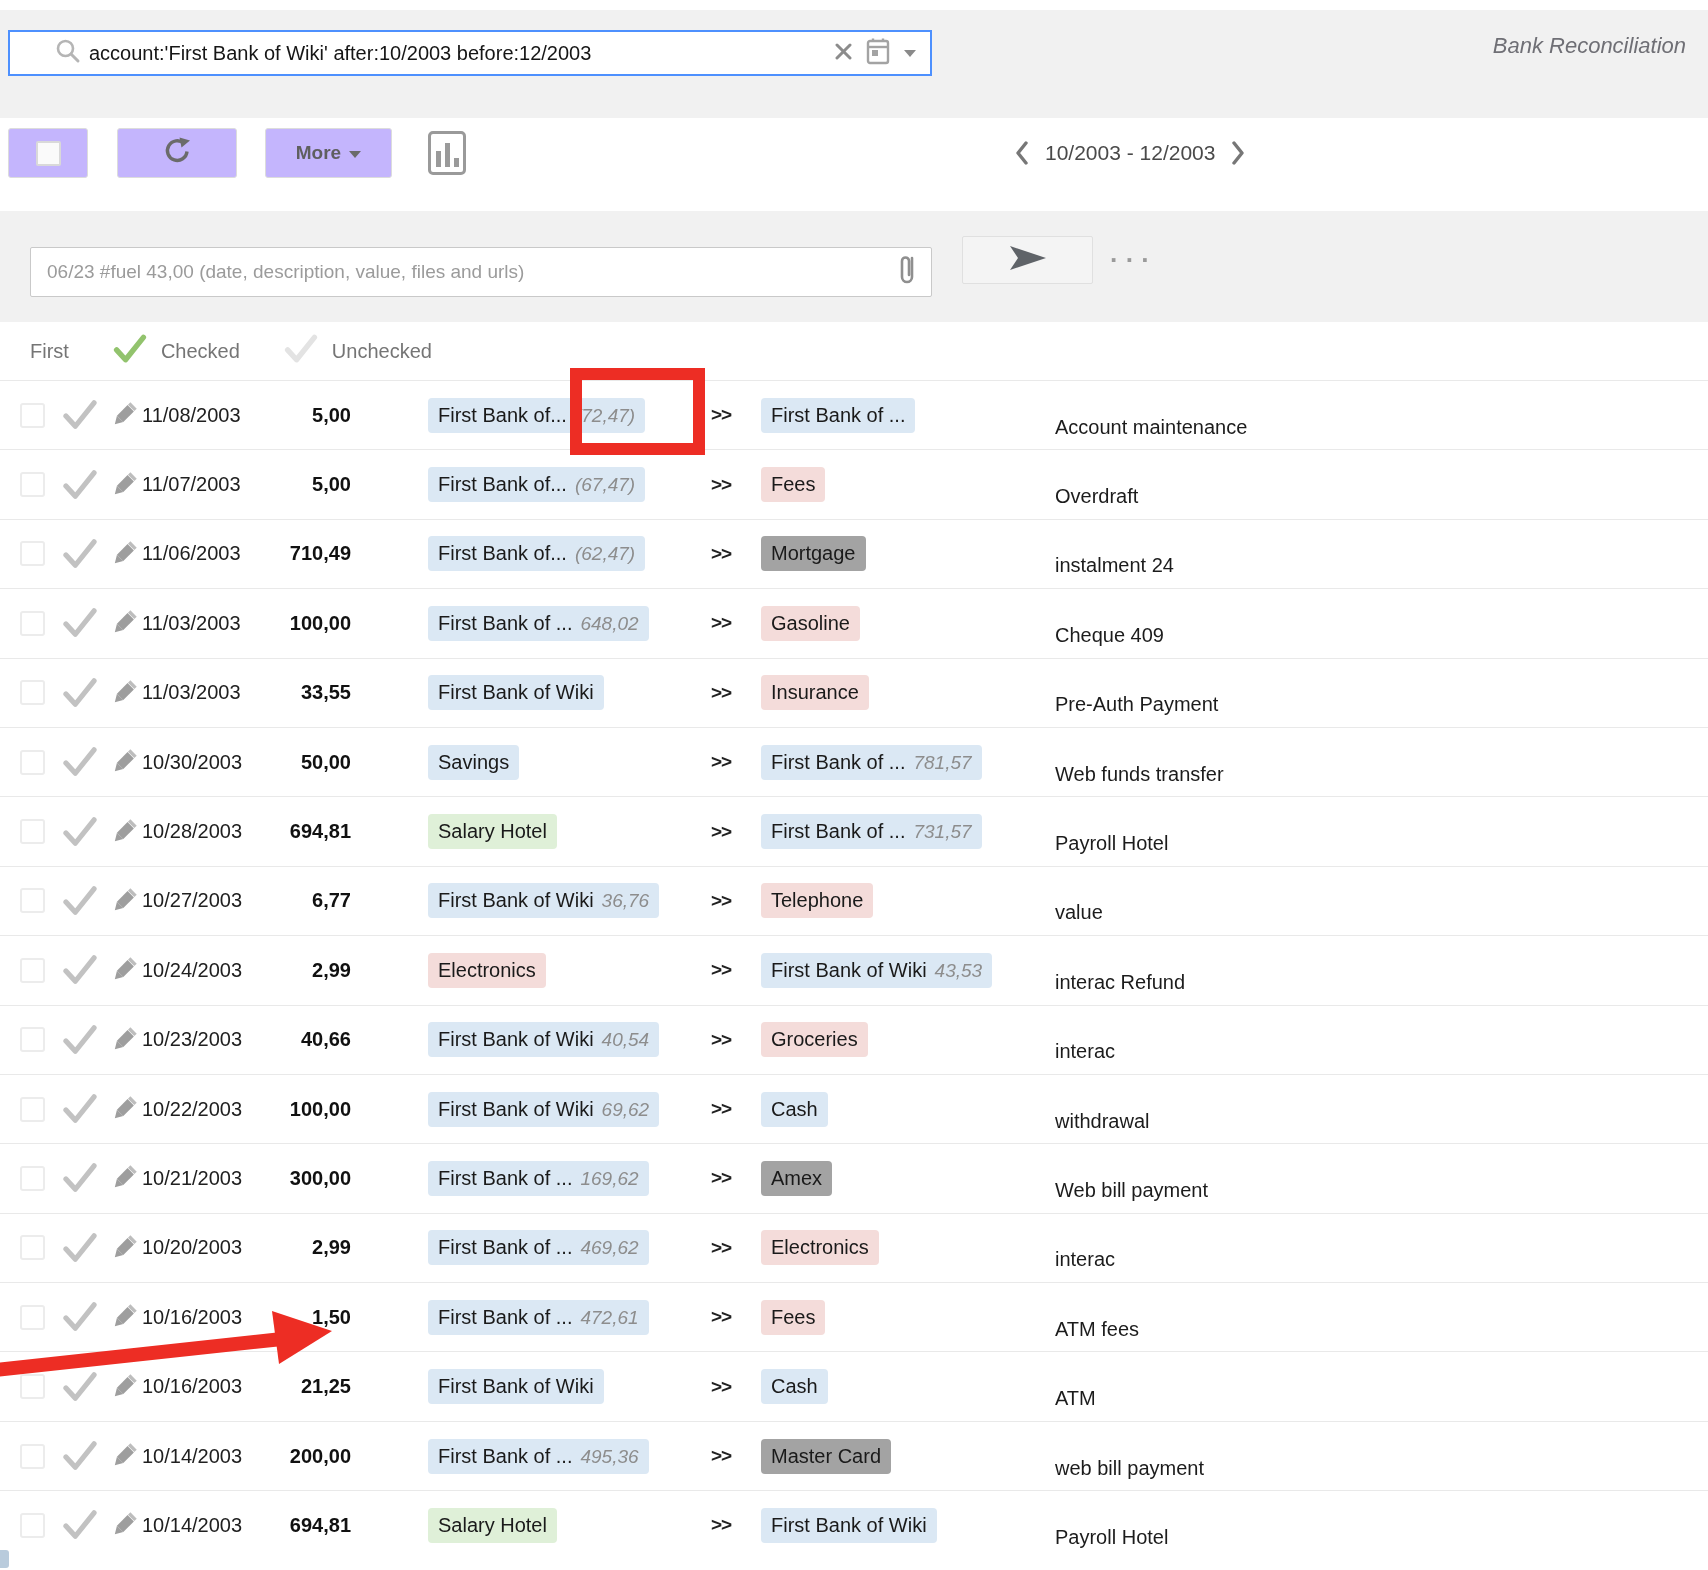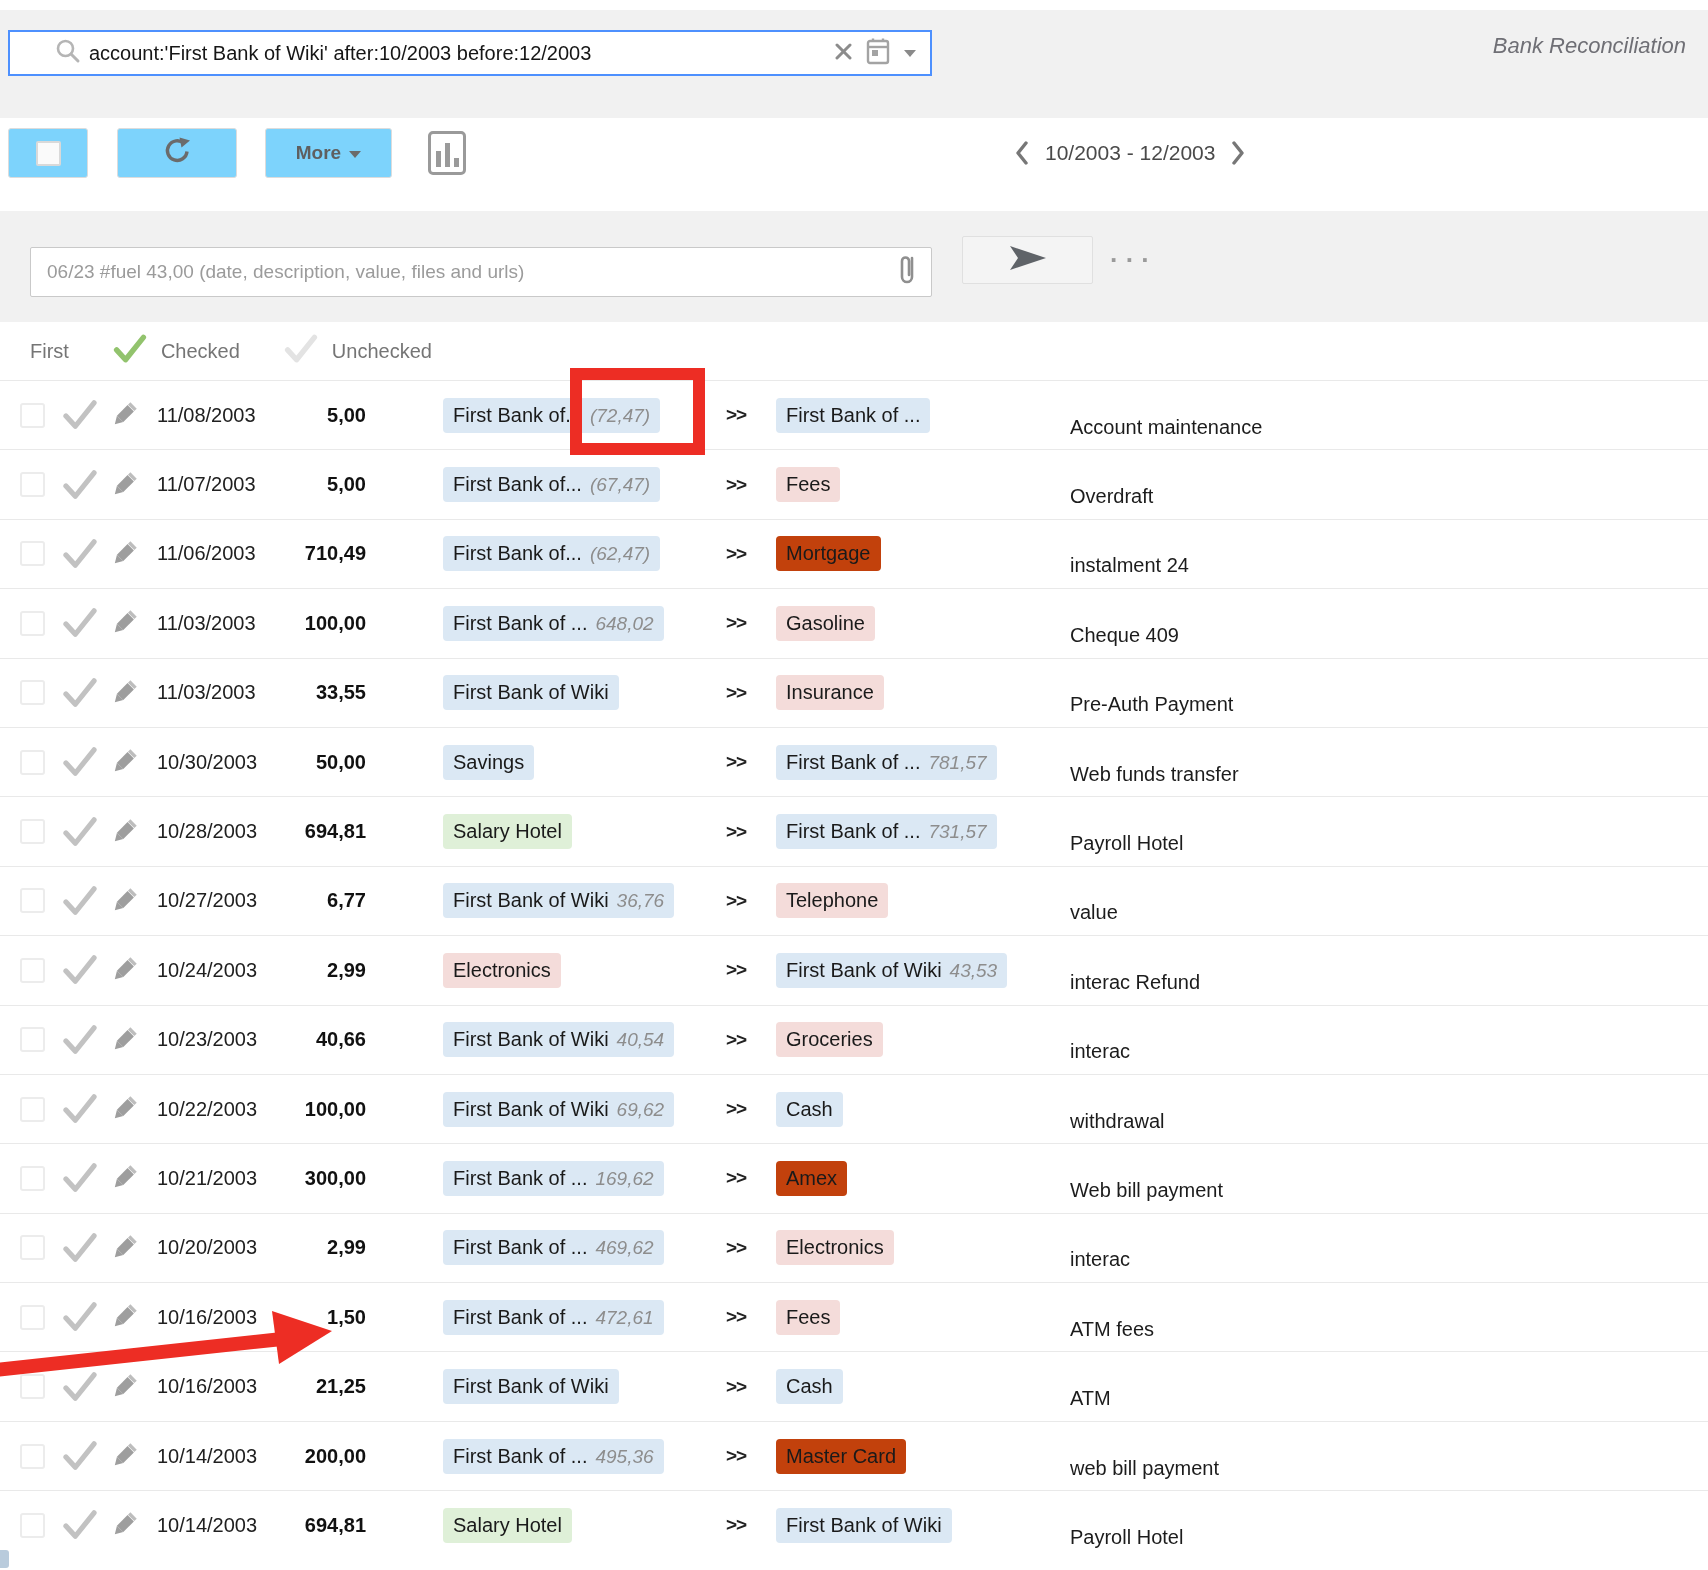--- a/index.html
+++ b/index.html
@@ -16,21 +16,21 @@
              border:2px solid #4d90fe;box-sizing:border-box;display:flex;align-items:center;padding-left:33px;}
   .search-icon{margin:0 8px 0 12px;flex:0 0 auto;}
   .search-query{font-size:20px;color:#161616;white-space:nowrap;flex:1 1 auto;}
   .search-right{display:flex;align-items:center;gap:14px;margin-right:14px;}
   .caret-down{width:0;height:0;border-left:6px solid transparent;border-right:6px solid transparent;
               border-top:7px solid #8a8a8a;}
 
   .app-title{position:absolute;top:33px;right:22px;font-size:22px;font-style:italic;color:#6f6f75;}
 
   
-  .tbtn{position:absolute;top:128px;height:50px;background:#7dd3fc;border:1px solid #dcdcdc;
+  .tbtn{position:absolute;top:128px;height:50px;background:#c4b5fd;border:1px solid #dcdcdc;
         border-radius:3px;box-sizing:border-box;display:flex;align-items:center;justify-content:center;cursor:pointer;}
   .btn-select{left:8px;width:80px;}
   .btn-refresh{left:117px;width:120px;}
   .btn-more{left:265px;width:127px;gap:8px;}
   .more-label{font-size:19px;font-weight:bold;color:#5f5f5f;}
   .more-caret{width:0;height:0;border-left:6px solid transparent;border-right:6px solid transparent;
               border-top:7px solid #6b6b6b;margin-top:3px;}
   .inner-cbx{width:21px;height:21px;border:2px solid #d9d9d9;border-radius:2px;background:#fafafa;}
   .btn-chart{position:absolute;left:428px;top:131px;width:38px;height:44px;background:#fff;
              border:3px solid #9a9a9a;border-radius:5px;box-sizing:border-box;display:flex;
@@ -59,32 +59,32 @@
   .tab-label{font-size:20px;color:#757575;cursor:pointer;}
   .tab-gap{width:16px;}
 
   
   .table{position:absolute;left:0;top:380px;width:100%;}
   .row{display:flex;align-items:center;height:69.4px;border-top:1px solid #e9e9e9;box-sizing:border-box;}
   .cbx{width:25px;height:25px;border:2px solid #ececec;border-radius:3px;background:#fff;
        box-sizing:border-box;margin-left:20px;flex:0 0 auto;cursor:pointer;}
   .chk{margin-left:16px;flex:0 0 38px;cursor:pointer;display:flex;align-items:center;}
   .pen{margin-left:9px;flex:0 0 34px;cursor:pointer;display:flex;align-items:center;}
-  .row-date{margin-left:15px;flex:0 0 120px;font-size:20px;color:#202020;}
+  .row-date{flex:0 0 120px;font-size:20px;color:#202020;}
   .row-amount{flex:0 0 89px;font-size:20px;font-weight:bold;color:#111;text-align:right;}
   .cell-from{margin-left:77px;flex:0 0 283px;}
   .row-sep{flex:0 0 50px;font-size:19px;font-weight:bold;color:#222;letter-spacing:-1px;}
   .cell-to{flex:0 0 294px;}
   .row-desc{font-size:20px;color:#1c1c1c;margin-top:24px;}
   .tag{display:inline-flex;align-items:baseline;gap:8px;padding:6px 10px;border-radius:4px;
        font-size:20px;color:#1a1a1a;white-space:nowrap;cursor:pointer;}
   .tag-balance{font-style:italic;color:#8d8d8d;font-size:19px;}
   .tag-blue{background:#dbe8f4;}
   .tag-pink{background:#f4dcda;}
-  .tag-yellow{background:#c2410c;}
+  .tag-yellow{background:#a3a3a3;}
   .tag-green{background:#dff0d8;}
 
   
   .annotations{position:absolute;left:0;top:0;width:1708px;height:1570px;pointer-events:none;z-index:10;}
 
   .corner-artifact{position:absolute;left:0;top:1550px;width:9px;height:18px;background:#b9cbdc;border-radius:0 3px 3px 0;}
 </style>
 </head>
 <body>
 

